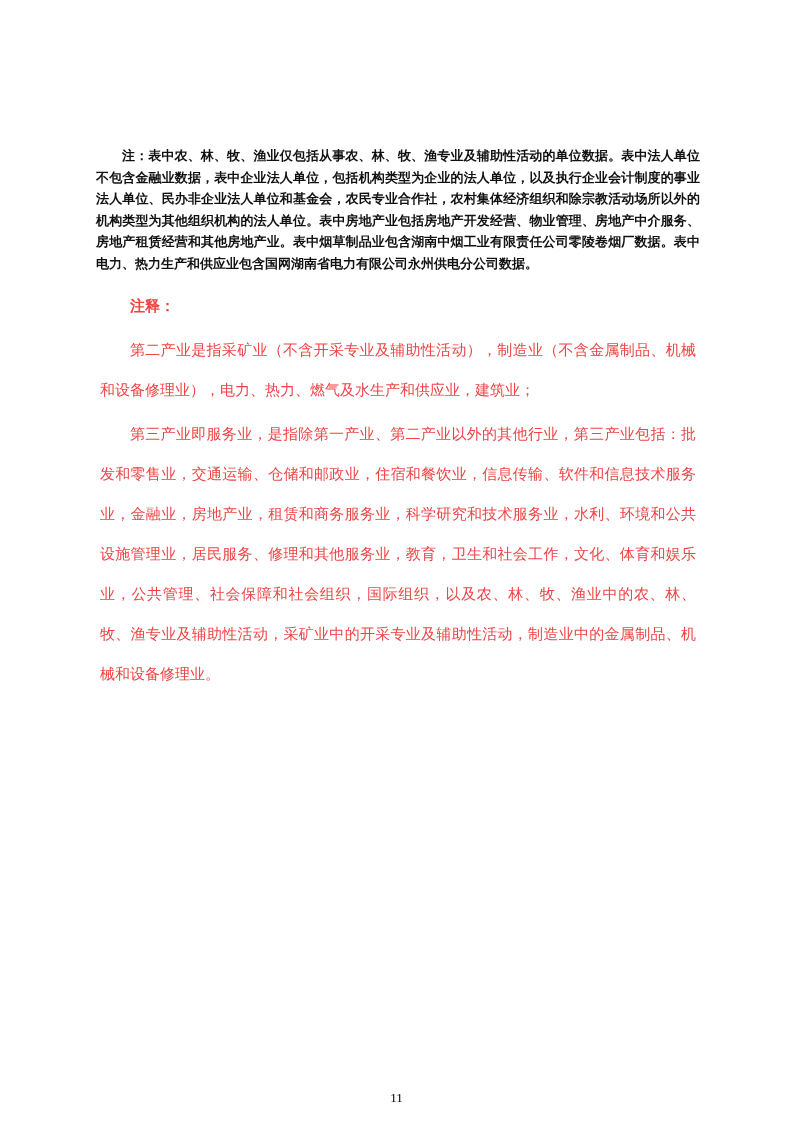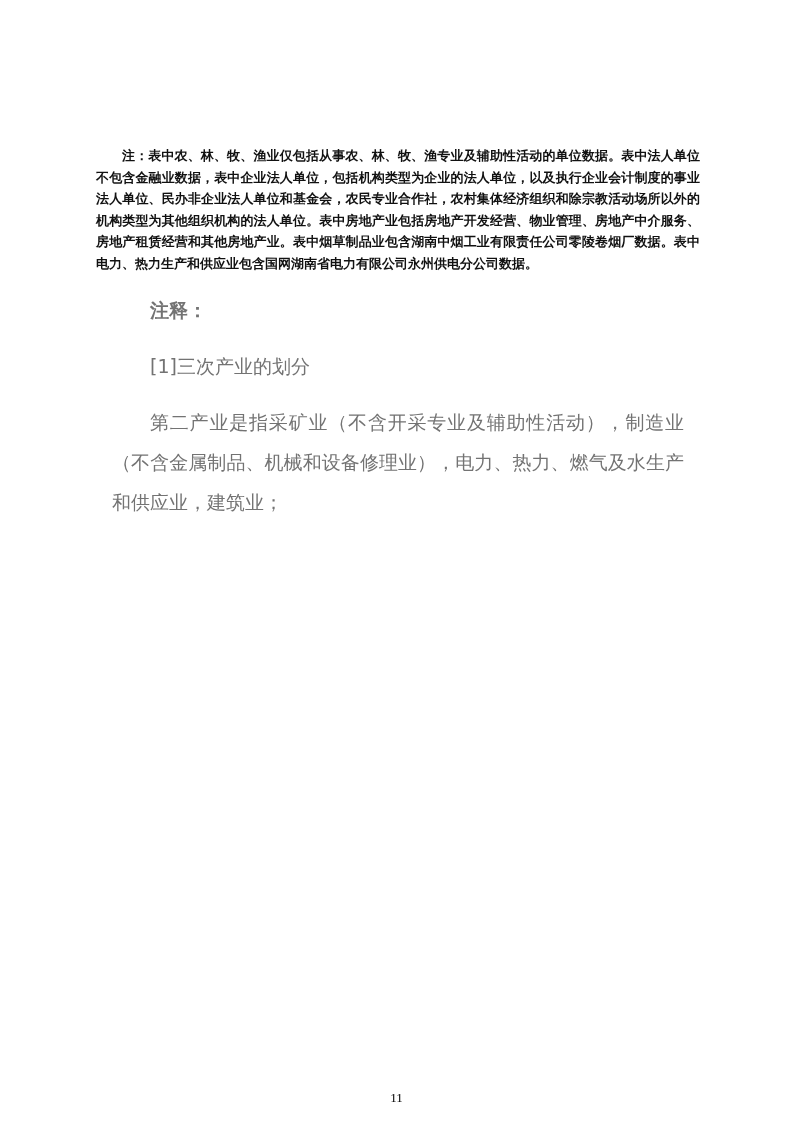--- a/index.html
+++ b/index.html
@@ -25,27 +25,27 @@
       font-weight: 600;
       text-align: justify;
       text-justify: inter-character;
       text-indent: 2em;
       color: #111111;
     }
     .content {
       margin-top: 12px;
     }
     .content p {
-      margin: 16px;
-      font-size: 19px;
+      margin: 4px;
+      font-size: 15px;
       line-height: 40px;
       text-align: justify;
       text-justify: inter-character;
       text-indent: 2em;
-      color: #737373;
+      color: #ef4444;
     }
     .content p.heading {
       font-weight: 700;
       text-align: left;
     }
     .page-number {
       position: absolute;
       top: 1090px;
       left: 0;
       width: 100%;
@@ -58,23 +58,23 @@
 </head>
 <body>
 
 <div class="page">
 
   <p class="note">注：表中农、林、牧、渔业仅包括从事农、林、牧、渔专业及辅助性活动的单位数据。表中法人单位不包含金融业数据，表中企业法人单位，包括机构类型为企业的法人单位，以及执行企业会计制度的事业法人单位、民办非企业法人单位和基金会，农民专业合作社，农村集体经济组织和除宗教活动场所以外的机构类型为其他组织机构的法人单位。表中房地产业包括房地产开发经营、物业管理、房地产中介服务、房地产租赁经营和其他房地产业。表中烟草制品业包含湖南中烟工业有限责任公司零陵卷烟厂数据。表中电力、热力生产和供应业包含国网湖南省电力有限公司永州供电分公司数据。</p>
 
   <div class="content">
     <p class="heading">注释：</p>
 
-    <p>[1]三次产业的划分</p>
 
 
     <p>第二产业是指采矿业（不含开采专业及辅助性活动），制造业（不含金属制品、机械和设备修理业），电力、热力、燃气及水生产和供应业，建筑业；</p>
 
+    <p>第三产业即服务业，是指除第一产业、第二产业以外的其他行业，第三产业包括：批发和零售业，交通运输、仓储和邮政业，住宿和餐饮业，信息传输、软件和信息技术服务业，金融业，房地产业，租赁和商务服务业，科学研究和技术服务业，水利、环境和公共设施管理业，居民服务、修理和其他服务业，教育，卫生和社会工作，文化、体育和娱乐业，公共管理、社会保障和社会组织，国际组织，以及农、林、牧、渔业中的农、林、牧、渔专业及辅助性活动，采矿业中的开采专业及辅助性活动，制造业中的金属制品、机械和设备修理业。</p>
 
   </div>
 
   <div class="page-number">11</div>
 
 </div>
 
 </body></html>

